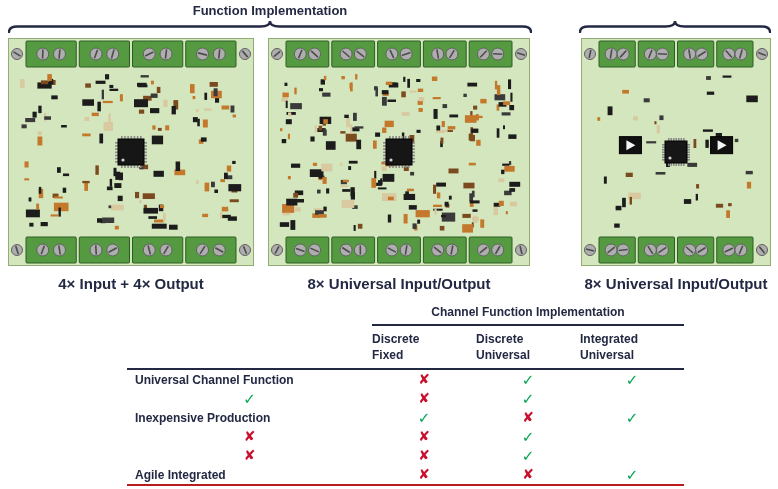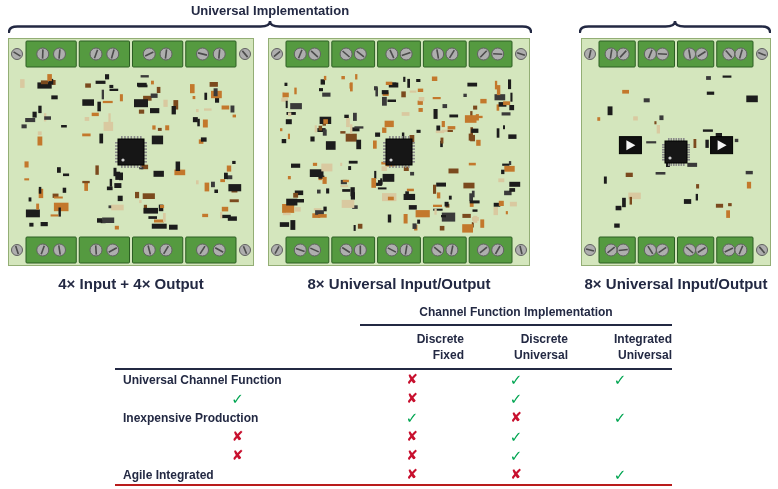--- a/index.html
+++ b/index.html
@@ -7,38 +7,38 @@
   body{font-family:"Liberation Sans","DejaVu Sans",sans-serif;}
   #stage{position:relative;width:778px;height:489px;background:#fff;overflow:hidden;color:#232943;}
 
   .group-label{position:absolute;top:3px;font-size:13px;font-weight:bold;text-align:center;color:#232943;}
   .brace{position:absolute;top:20px;}
 
   .board{position:absolute;top:38px;}
   .board svg{display:block;}
   .caption{margin-top:9px;text-align:center;font-size:15px;font-weight:bold;color:#232943;white-space:nowrap;}
 
-  #cmp-table{position:absolute;left:115px;top:305px;width:557px;}
+  #cmp-table{position:absolute;left:127px;top:305px;width:557px;}
   .t-title{margin-left:245px;width:312px;text-align:center;font-size:12px;font-weight:bold;
            padding-bottom:5px;border-bottom:2px solid #232943;color:#232943;}
   .t-head{display:grid;grid-template-columns:245px 104px 104px 104px;padding:6px 0 5px;border-bottom:2px solid #232943;}
-  .t-col{text-align:right;font-size:12px;font-weight:bold;line-height:1.3;color:#232943;}
+  .t-col{text-align:left;font-size:12px;font-weight:bold;line-height:1.3;color:#232943;}
   .t-body{border-bottom:2px solid #b91c1c;}
   .trow{display:grid;grid-template-columns:245px 104px 104px 104px;align-items:center;height:19px;}
   .tlabel{font-size:12px;font-weight:bold;padding-left:8px;color:#232943;white-space:nowrap;}
   .mark{text-align:center;font-weight:bold;line-height:19px;}
   .mark.check{color:#00a551;font-size:15px;}
   .mark.cross{color:#c8102e;font-size:14px;}
 </style>
 </head>
 <body>
 
 <div id="stage">
 
-  <div class="group-label" style="left:8px;width:524px;">Universal Implementation</div>
+  <div class="group-label" style="left:8px;width:524px;">Function Implementation</div>
   <svg class="brace" style="left:8px;" width="524" height="13">
       <path d="M1 12 Q1 6.5 9.5 6.5 L 252.5 6.5 Q 262 6.5 262 1 Q 262 6.5 271.5 6.5 L 514.5 6.5 Q 523 6.5 523 12" fill="none" stroke="#232943" stroke-width="2.4" stroke-linecap="round"></path>
     </svg>
 
   <svg class="brace" style="left:579px;" width="192" height="13">
       <path d="M1 12 Q1 6.5 9.5 6.5 L 86.5 6.5 Q 96 6.5 96 1 Q 96 6.5 105.5 6.5 L 182.5 6.5 Q 191 6.5 191 12" fill="none" stroke="#232943" stroke-width="2.4" stroke-linecap="round"></path>
     </svg>
 
   <div class="board" style="left:8px;width:246px;">
     <svg width="246" height="228" viewBox="0 0 246 228">

